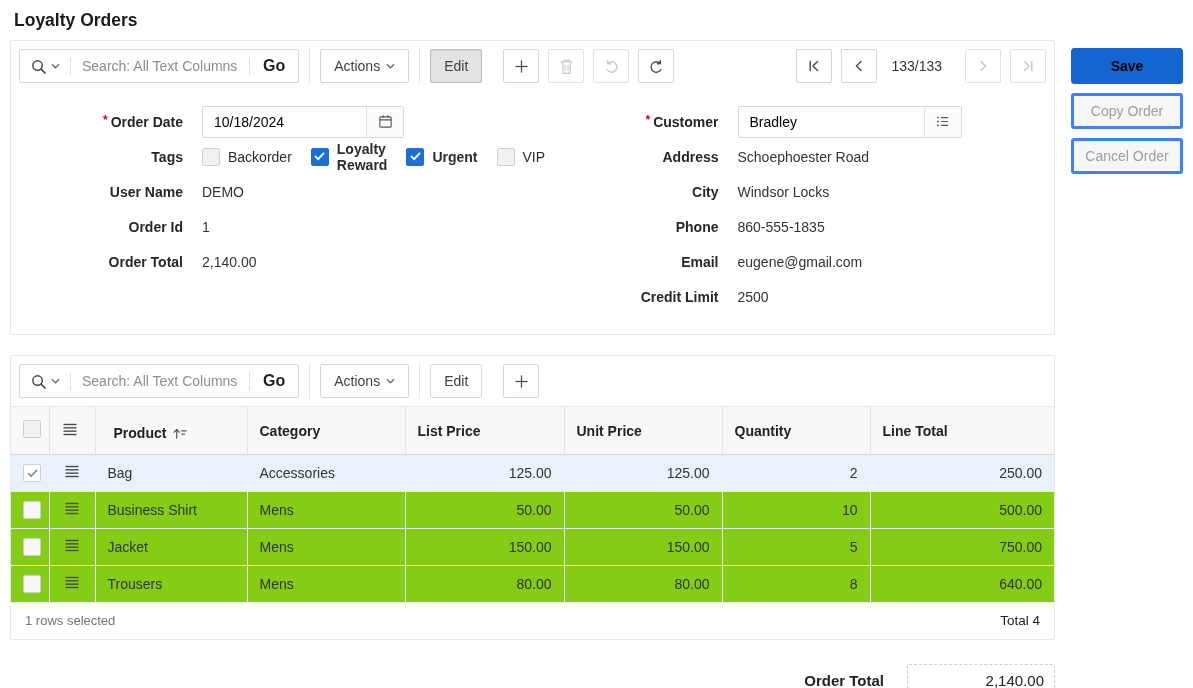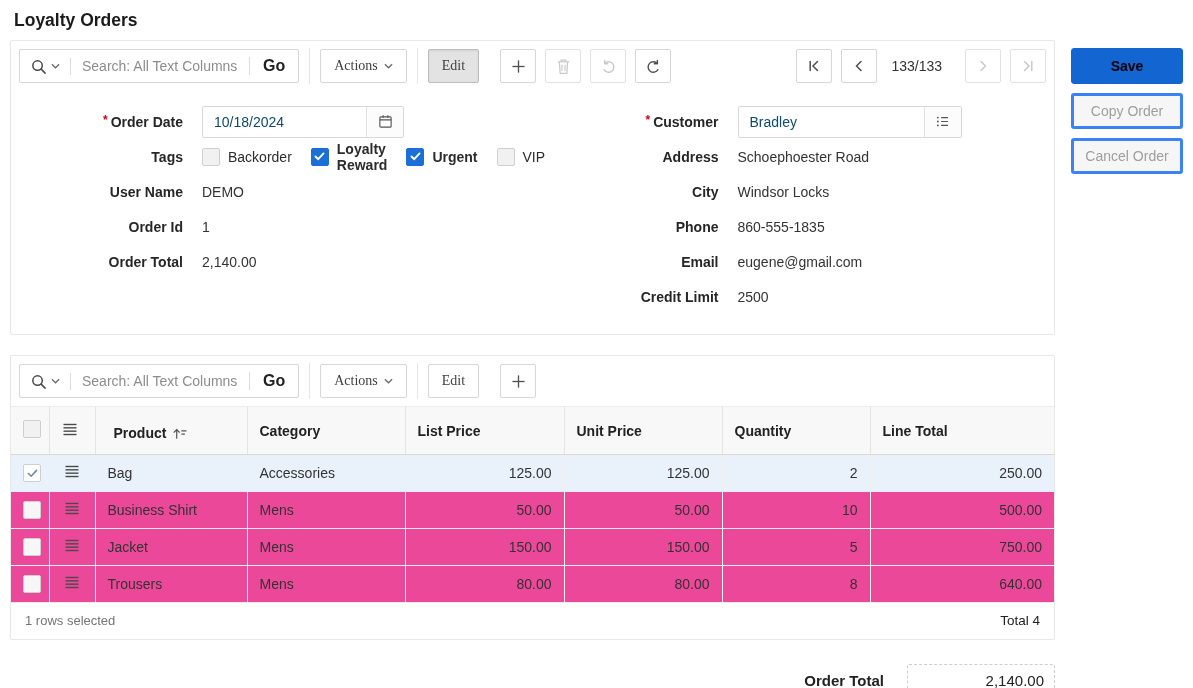--- a/index.html
+++ b/index.html
@@ -18,63 +18,63 @@
   
   .toolbar { display: flex; align-items: center; padding: 7px 8px; }
   .tb-sep { width: 1px; height: 36px; background: #e7e7e7; margin: 0 10px; flex: none; }
 
   .search-group { display: flex; align-items: center; height: 34px; border: 1px solid #d7d7d7; border-radius: 2px; background: #fff; overflow: hidden; }
   .search-selector { display: flex; align-items: center; gap: 4px; padding: 0 10px; border-right: 1px solid #dcdcdc; color: #4a4a4a; cursor: pointer; background: #fff; }
   .search-input { border: none; outline: none; width: 178px; padding: 0 11px; font-size: 14px; color: #3f3f3f; font-family: inherit; }
   .search-input::placeholder { color: #8d8d8d; }
   .go-btn { border: none; border-left: 1px solid #dcdcdc; background: #fff; font-weight: 700; font-size: 16px; color: #222; padding: 0 13px; cursor: pointer; font-family: inherit; }
 
-  .btn { height: 34px; border: 1px solid #d7d7d7; border-radius: 2px; background: #fff; color: #3f3f3f; font-size: 14px; font-family: Liberation Serif, serif; padding: 0 13px; cursor: pointer; display: inline-flex; align-items: center; justify-content: center; gap: 6px; }
+  .btn { height: 34px; border: 1px solid #d7d7d7; border-radius: 2px; background: #fff; color: #3f3f3f; font-size: 14px; font-family: Liberation Sans, sans-serif; padding: 0 13px; cursor: pointer; display: inline-flex; align-items: center; justify-content: center; gap: 6px; }
   .btn.pressed { background: #e3e3e3; border-color: #bdbdbd; box-shadow: inset 0 1px 2px rgba(0,0,0,.08); }
   .icon-btn { width: 36px; padding: 0; color: #4f4f4f; }
   .icon-btn.disabled { color: #c9c9c9; border-color: #e2e2e2; cursor: default; }
   .chevron { color: #6a6a6a; }
 
   .pager { margin-left: auto; display: flex; align-items: center; }
   .pager .icon-btn { margin-left: 9px; }
   .pager-count { font-size: 14px; color: #333; margin: 0 14px 0 14px; }
 
   
   .form-grid { display: flex; padding: 13px 6px 20px 6px; }
   .form-half { width: 50%; display: flex; flex-direction: column; }
   .field-row { display: flex; align-items: center; min-height: 35px; }
   .field-label { font-weight: 700; color: #262626; text-align: right; padding-right: 19px; position: relative; flex: none; }
   .half-left .field-label { width: 185px; }
   .half-right .field-label { width: 205px; }
   .req-marker { color: #d0021b; font-size: 12px; margin-right: 3px; position: relative; top: -3px; }
   .field-value { color: #333; }
 
   .input-group { display: flex; align-items: stretch; height: 32px; border: 1px solid #d8d8d8; border-radius: 2px; background: #fff; overflow: hidden; }
-  .input-group input { border: none; outline: none; padding: 0 11px; font-size: 14px; color: #0c4a6e; font-family: inherit; background: transparent; }
+  .input-group input { border: none; outline: none; padding: 0 11px; font-size: 14px; color: #000000; font-family: inherit; background: transparent; }
   .date-input { width: 163px; }
   .lov-input { width: 185px; }
   .field-icon-btn { width: 37px; border: none; border-left: 1px solid #e2e2e2; background: #fcfcfc; color: #555; display: flex; align-items: center; justify-content: center; cursor: pointer; }
 
   .tags-row { display: flex; align-items: center; }
   .tag-item { display: flex; align-items: center; margin-right: 19px; cursor: pointer; }
   .cb { width: 18px; height: 18px; border-radius: 2px; border: 1px solid #cfcfcf; background: #f1f1f1; display: inline-flex; align-items: center; justify-content: center; flex: none; }
   .cb.checked { background: #1b6fd6; border-color: #1b6fd6; }
   .tag-label { margin-left: 8px; color: #2c2c2c; }
   .tag-label.bold { font-weight: 700; }
 
   
   .side-btn { height: 36px; border-radius: 3px; font-size: 14px; font-family: inherit; cursor: pointer; }
   .side-btn.primary { background: #1366d1; border: 1px solid #1366d1; color: #000000; font-weight: 700; }
   .side-btn.muted { background: #f6f6f6; border: 3px solid #3b82f6; color: #9e9e9e; }
 
   
   table.items { width: 100%; border-collapse: collapse; table-layout: fixed; }
   table.items th { background: #f8f8f8; font-weight: 700; color: #222; text-align: left; padding: 13px 12px; border-bottom: 1px solid #d8d8d8; border-right: 1px solid #e4e4e4; border-top: 1px solid #ececec; font-size: 14px; }
   table.items th:last-child { border-right: none; }
-  table.items td { padding: 9px 12px; border-bottom: 1px solid #ededed; border-right: 1px solid #f0f0f0; color: #333; font-size: 14px; background: #ec4899; }
+  table.items td { padding: 9px 12px; border-bottom: 1px solid #ededed; border-right: 1px solid #f0f0f0; color: #333; font-size: 14px; background: #84cc16; }
   table.items td:last-child { border-right: none; }
   table.items tr.selected td { background: #e9f2fb; border-bottom-color: #dde9f6; }
   .num { text-align: right; }
   .cb-cell, .menu-cell { text-align: center; }
   .cb.row-cb { background: #fff; margin: 0 auto; display: flex; }
   .menu-icon { color: #4a4a4a; display: inline-flex; cursor: pointer; }
   .th-sort { display: inline-flex; align-items: center; gap: 6px; }
   .sort-icon { color: #555; display: inline-flex; }
 
   .grid-footer { display: flex; justify-content: space-between; align-items: center; padding: 10px 14px 11px 14px; }

